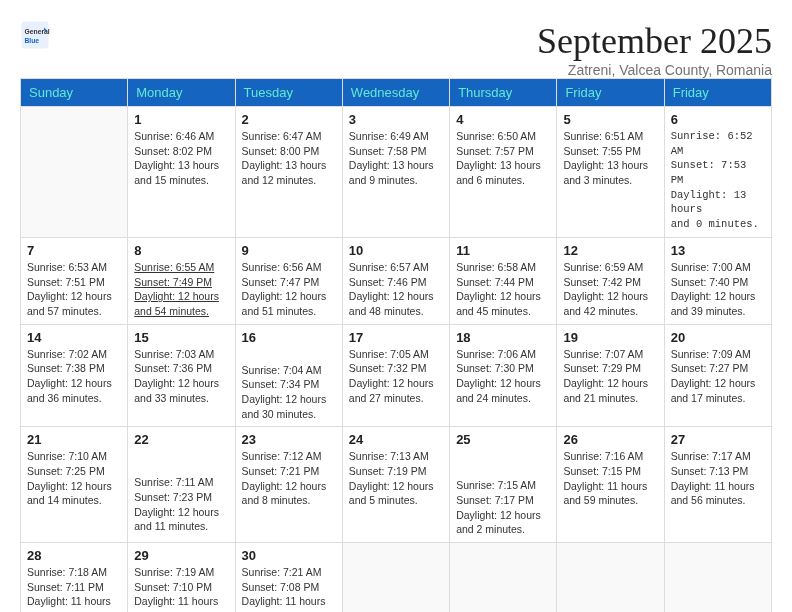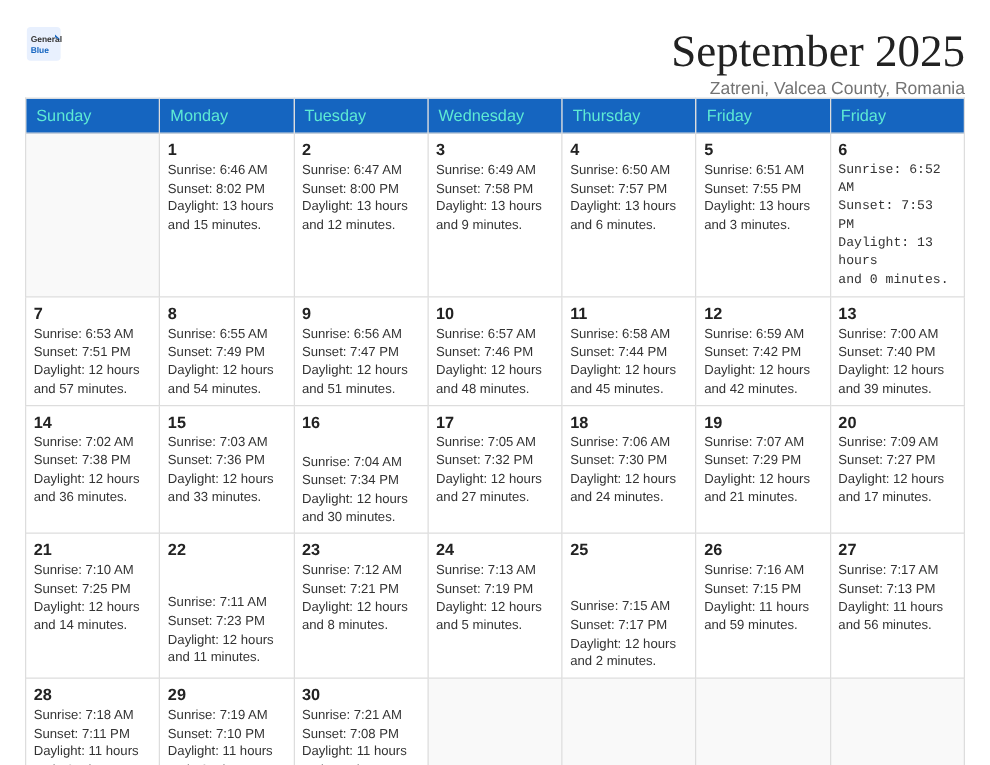--- a/index.html
+++ b/index.html
@@ -167,21 +167,21 @@
       <tr>
         <td>
           <span class="day-number">7</span>
           <div class="day-info" style="white-space: pre-line;">Sunrise: 6:53 AM
 Sunset: 7:51 PM
 Daylight: 12 hours
 and 57 minutes.</div>
         </td>
         <td>
           <span class="day-number">8</span>
-          <div class="day-info" style="white-space: pre-line;">Sunrise: 6:55 AM
+          <div class="day-info" style="white-space: pre-line; text-decoration: underline;">Sunrise: 6:55 AM
 Sunset: 7:49 PM
 Daylight: 12 hours
 and 54 minutes.</div>
         </td>
         <td>
           <span class="day-number">9</span>
           <div class="day-info" style="white-space: pre-line;">Sunrise: 6:56 AM
 Sunset: 7:47 PM
 Daylight: 12 hours
 and 51 minutes.</div>

